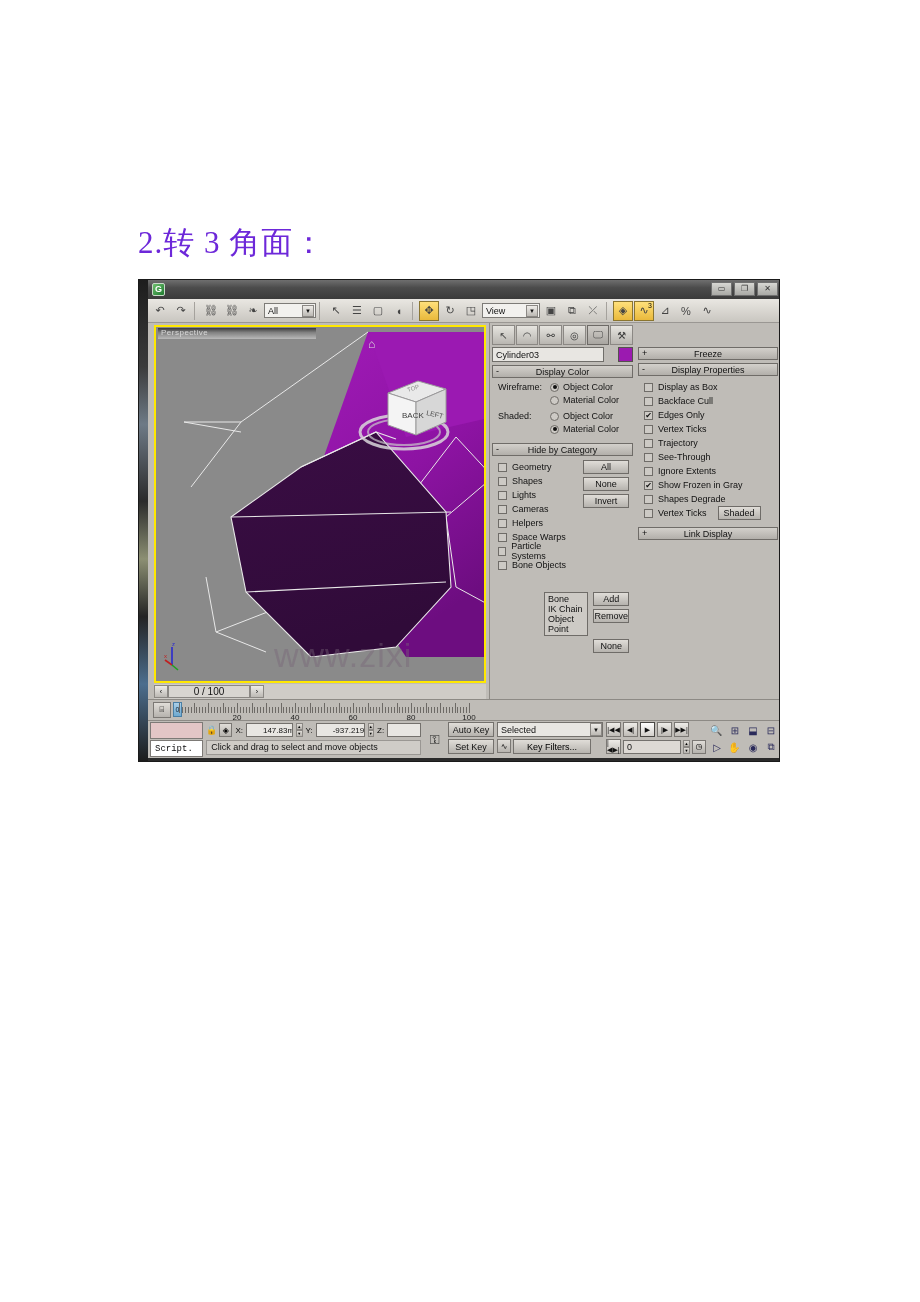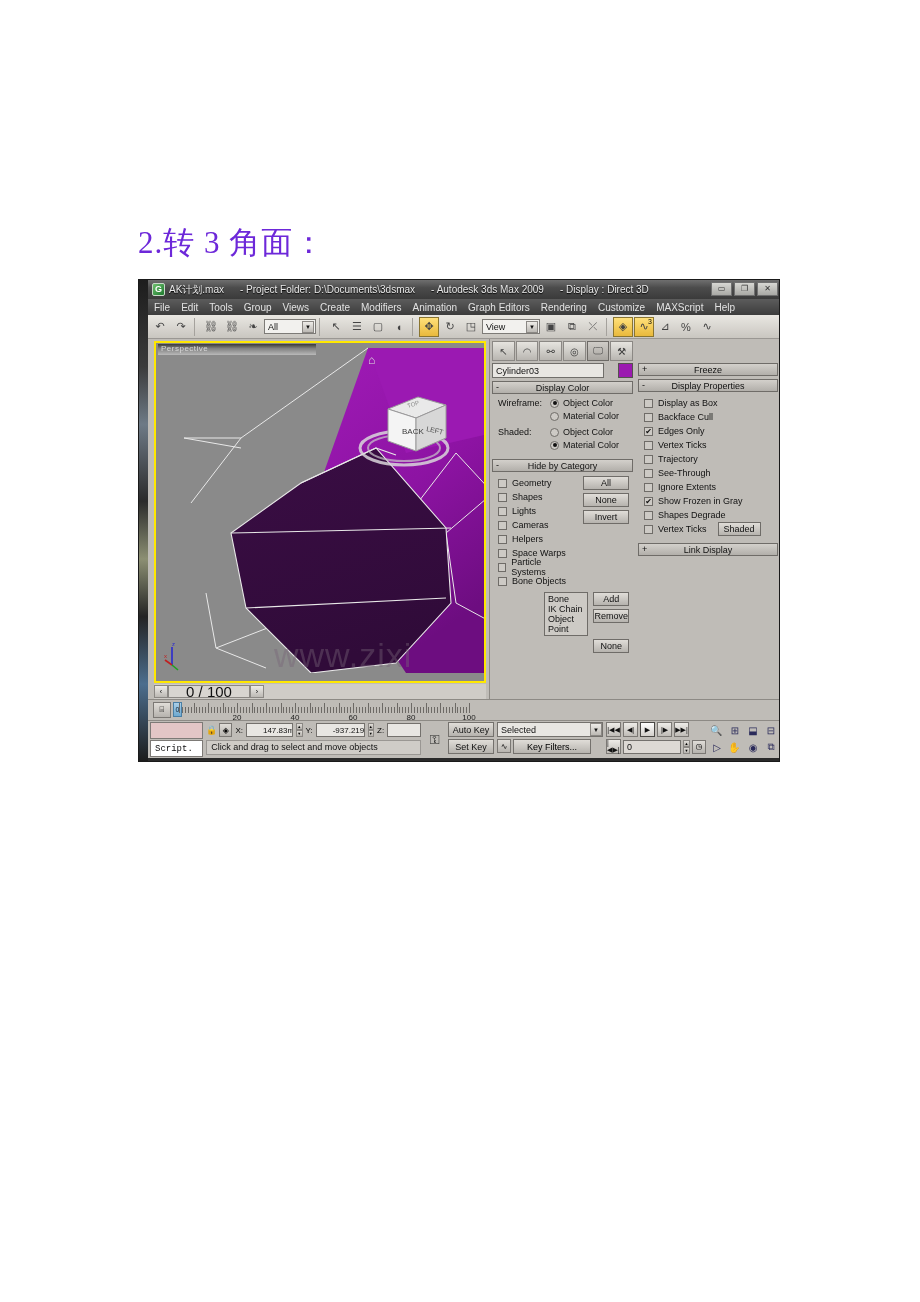--- a/index.html
+++ b/index.html
@@ -164,21 +164,21 @@
   .frame-row {
     height: 15px; display: flex; align-items: center; margin: 1px 3px 0 6px;
     background: #cfccc7;
   }
   .fr-btn {
     width: 14px; height: 13px; background: linear-gradient(180deg,#eeece8,#bcb9b4);
     border: 1px solid #8b8884; font-size: 7px; display:flex;align-items:center;justify-content:center;
   }
   .fr-field {
     width: 82px; height: 13px; background: #d8d5d0; border: 1px solid #8b8884;
-    font-size: 15px; text-align: center; line-height: 12px; color: #111;
+    font-size: 10px; text-align: center; line-height: 12px; color: #111;
   }
 
   
   .cmd-col {
     width: 146px; background: #bfbcb7; border-left: 1px solid #8d8a85;
     display: flex; flex-direction: column; padding: 2px 2px 0 2px;
   }
   .cmd-col2 { width: 146px; background: #bfbcb7; padding: 2px 3px 0 3px;
               display:flex; flex-direction: column; }
   .panel-tabs { display: flex; gap: 1px; height: 20px; margin-bottom: 2px; }
@@ -233,21 +233,21 @@
 
   .hide-grid { display: flex; gap: 12px; }
   .hide-list { flex: 1; }
   .hide-btns { width: 46px; display: flex; flex-direction: column; gap: 3px; }
 
   .listbox {
     background: #cdcac5; border: 1px solid #6f6c68;
     height: 44px; font-size: 9px; color:#111; padding: 1px 3px; line-height: 10px;
     overflow: hidden;
   }
-  .listrow { display: flex; gap: 5px; margin-top: 4px; padding-left: 46px; }
+  .listrow { display: flex; gap: 5px; margin-top: 20px; padding-left: 46px; }
 
   
   .trackbar {
     height: 21px; background: #bfbcb7; border-top: 1px solid #8d8a85;
     display: flex; align-items: center; position: relative;
   }
   .tb-key-ico {
     width: 18px; height: 16px; margin: 0 2px 0 5px;
     background: linear-gradient(180deg,#e0ddd8,#b6b3ae);
     border: 1px solid #7b7874; display:flex;align-items:center;justify-content:center;
@@ -319,45 +319,27 @@
 
   <div id="heading">2.转 3 角面：</div>
 
   <div id="shot">
     <div class="outer-strip"></div>
 
     <div id="app">
 
       <div class="titlebar">
         <div class="title-logo">G</div>
-        <div class="title-text">
-          <span class="seg">AK计划.max</span><span class="seg">- Project Folder: D:\Documents\3dsmax</span><span class="seg">- Autodesk 3ds Max  2009</span><span class="seg">- Display : Direct 3D</span>
-        </div>
         <div class="win-btns">
           <div class="win-btn">▭</div>
           <div class="win-btn">❐</div>
           <div class="win-btn">✕</div>
         </div>
       </div>
 
-      <div class="menubar" id="menubar">
-          <div class="mi">File</div>
-          <div class="mi">Edit</div>
-          <div class="mi">Tools</div>
-          <div class="mi">Group</div>
-          <div class="mi">Views</div>
-          <div class="mi">Create</div>
-          <div class="mi">Modifiers</div>
-          <div class="mi">Animation</div>
-          <div class="mi">Graph Editors</div>
-          <div class="mi">Rendering</div>
-          <div class="mi">Customize</div>
-          <div class="mi">MAXScript</div>
-          <div class="mi">Help</div>
-        </div>
 
       <div class="toolbar" id="toolbar">
           <div class="tb-btn">↶</div>
           <div class="tb-btn">↷</div>
           <div class="tb-sep"></div>
           <div class="tb-btn">⛓</div>
           <div class="tb-btn">⛓</div>
           <div class="tb-btn">❧</div>
           <div class="tb-combo">
             <span>All</span>

